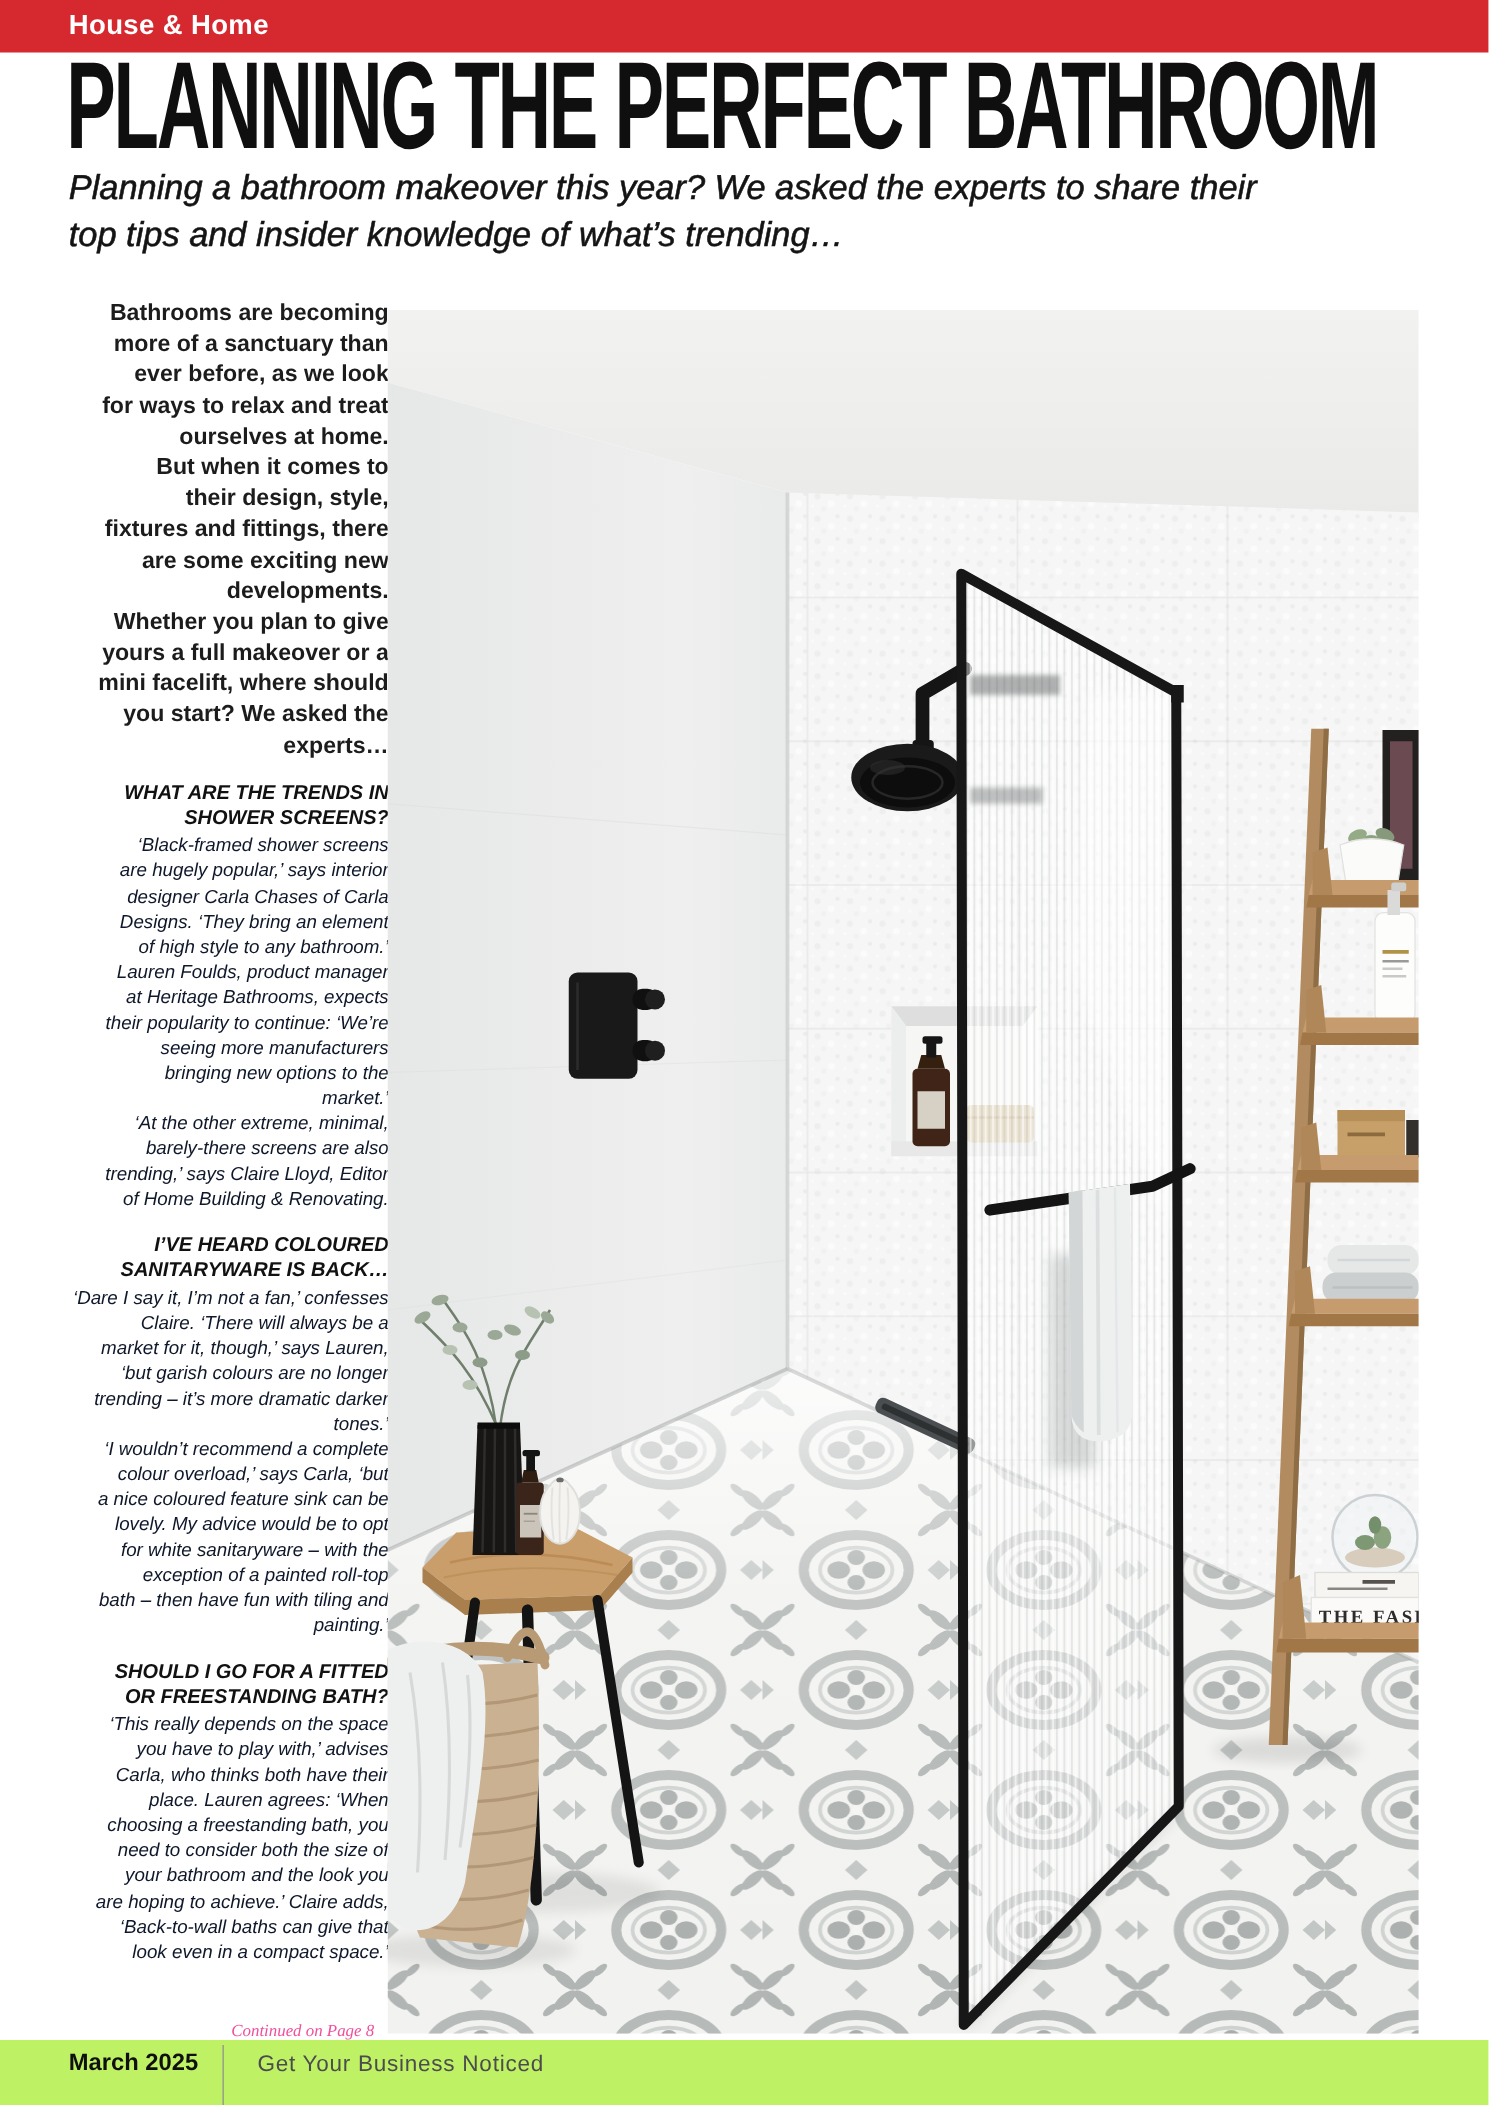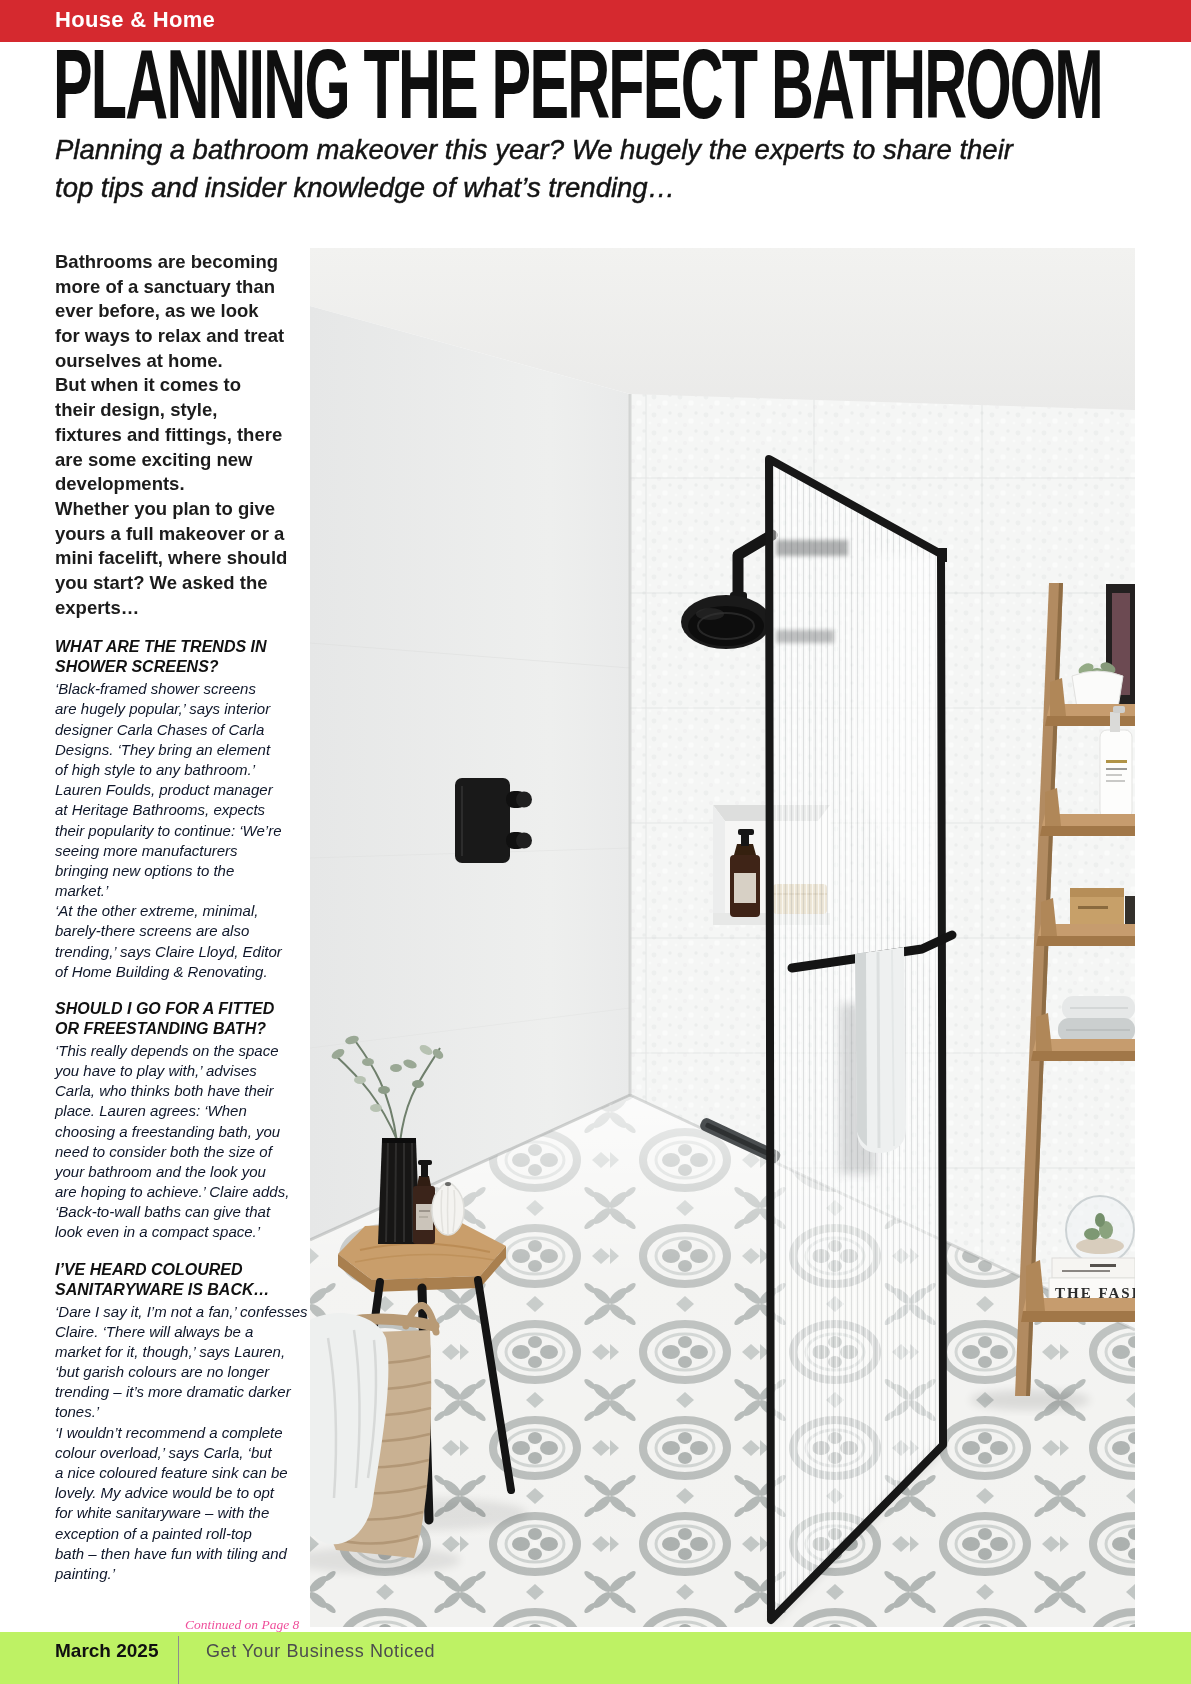--- a/index.html
+++ b/index.html
@@ -9,21 +9,21 @@
   .banner{position:absolute;left:0;top:0;width:1191px;height:42px;background:#d5292f;}
   .banner-label{position:absolute;left:55px;top:7px;font-size:22px;font-weight:700;color:#ffffff;letter-spacing:.3px;}
 
   .headline{position:absolute;left:53px;top:34px;font-size:99px;font-weight:700;color:#0f0f0f;
             white-space:nowrap;letter-spacing:-3px;line-height:1;
             transform:scaleX(0.60);transform-origin:0 0;}
 
   .standfirst{position:absolute;left:55px;top:131px;width:990px;font-size:27.5px;font-style:italic;
               line-height:1.37;color:#141414;-webkit-text-stroke:.45px #141414;}
 
-  .article{position:absolute;left:55px;top:250px;width:256px;}
+  .article{position:absolute;left:55px;top:238px;width:256px;text-align:right;}
   .intro{font-size:18.5px;font-weight:700;line-height:1.335;white-space:pre-line;color:#1c1c1c;}
   .sec{margin-top:17px;font-style:italic;}
   .sec-h{font-size:16px;font-weight:700;line-height:1.25;white-space:pre-line;color:#111;}
   .sec-b{font-size:15px;line-height:1.345;white-space:pre-line;color:#0f172a;margin-top:2px;}
 
   .continued{position:absolute;left:185px;top:1602px;font-size:13.5px;font-style:italic;color:#ef4f9b;
              font-family:"Liberation Serif",serif;margin-top:15px;}
 
   .photo{position:absolute;left:310px;top:248px;width:825px;height:1379px;}
   .photo svg{display:block;}
@@ -37,21 +37,21 @@
 <body>
 
 <div id="page">
 
   <div class="banner">
     <div class="banner-label">House &amp; Home</div>
   </div>
 
   <div class="headline">PLANNING THE PERFECT BATHROOM</div>
 
-  <div class="standfirst">Planning a bathroom makeover this year? We hugely the experts to share their top tips and insider knowledge of what’s trending…</div>
+  <div class="standfirst">Planning a bathroom makeover this year? We asked the experts to share their top tips and insider knowledge of what’s trending…</div>
 
   <div class="article">
     <div class="intro">Bathrooms are becoming
 more of a sanctuary than
 ever before, as we look
 for ways to relax and treat
 ourselves at home.
 But when it comes to
 their design, style,
 fixtures and fittings, there
@@ -75,50 +75,50 @@
 their popularity to continue: ‘We’re
 seeing more manufacturers
 bringing new options to the
 market.’
 ‘At the other extreme, minimal,
 barely-there screens are also
 trending,’ says Claire Lloyd, Editor
 of Home Building &amp; Renovating.</div>
     </div>
     <div class="sec">
-      <div class="sec-h">SHOULD I GO FOR A FITTED
-OR FREESTANDING BATH?</div>
-      <div class="sec-b">‘This really depends on the space
-you have to play with,’ advises
-Carla, who thinks both have their
-place. Lauren agrees: ‘When
-choosing a freestanding bath, you
-need to consider both the size of
-your bathroom and the look you
-are hoping to achieve.’ Claire adds,
-‘Back-to-wall baths can give that
-look even in a compact space.’</div>
-    </div>
-    <div class="sec">
       <div class="sec-h">I’VE HEARD COLOURED
 SANITARYWARE IS BACK…</div>
       <div class="sec-b">‘Dare I say it, I’m not a fan,’ confesses
 Claire. ‘There will always be a
 market for it, though,’ says Lauren,
 ‘but garish colours are no longer
 trending – it’s more dramatic darker
 tones.’
 ‘I wouldn’t recommend a complete
 colour overload,’ says Carla, ‘but
 a nice coloured feature sink can be
 lovely. My advice would be to opt
 for white sanitaryware – with the
 exception of a painted roll-top
 bath – then have fun with tiling and
 painting.’</div>
+    </div>
+    <div class="sec">
+      <div class="sec-h">SHOULD I GO FOR A FITTED
+OR FREESTANDING BATH?</div>
+      <div class="sec-b">‘This really depends on the space
+you have to play with,’ advises
+Carla, who thinks both have their
+place. Lauren agrees: ‘When
+choosing a freestanding bath, you
+need to consider both the size of
+your bathroom and the look you
+are hoping to achieve.’ Claire adds,
+‘Back-to-wall baths can give that
+look even in a compact space.’</div>
     </div>
   </div>
 
   <div class="continued">Continued on Page 8</div>
 
   <div class="photo">
   <svg width="825" height="1379" viewBox="0 0 825 1379" xmlns="http://www.w3.org/2000/svg">
     <defs>
       <filter id="soft" x="-30%" y="-30%" width="160%" height="160%">
             <feGaussianBlur stdDeviation="5"></feGaussianBlur>

